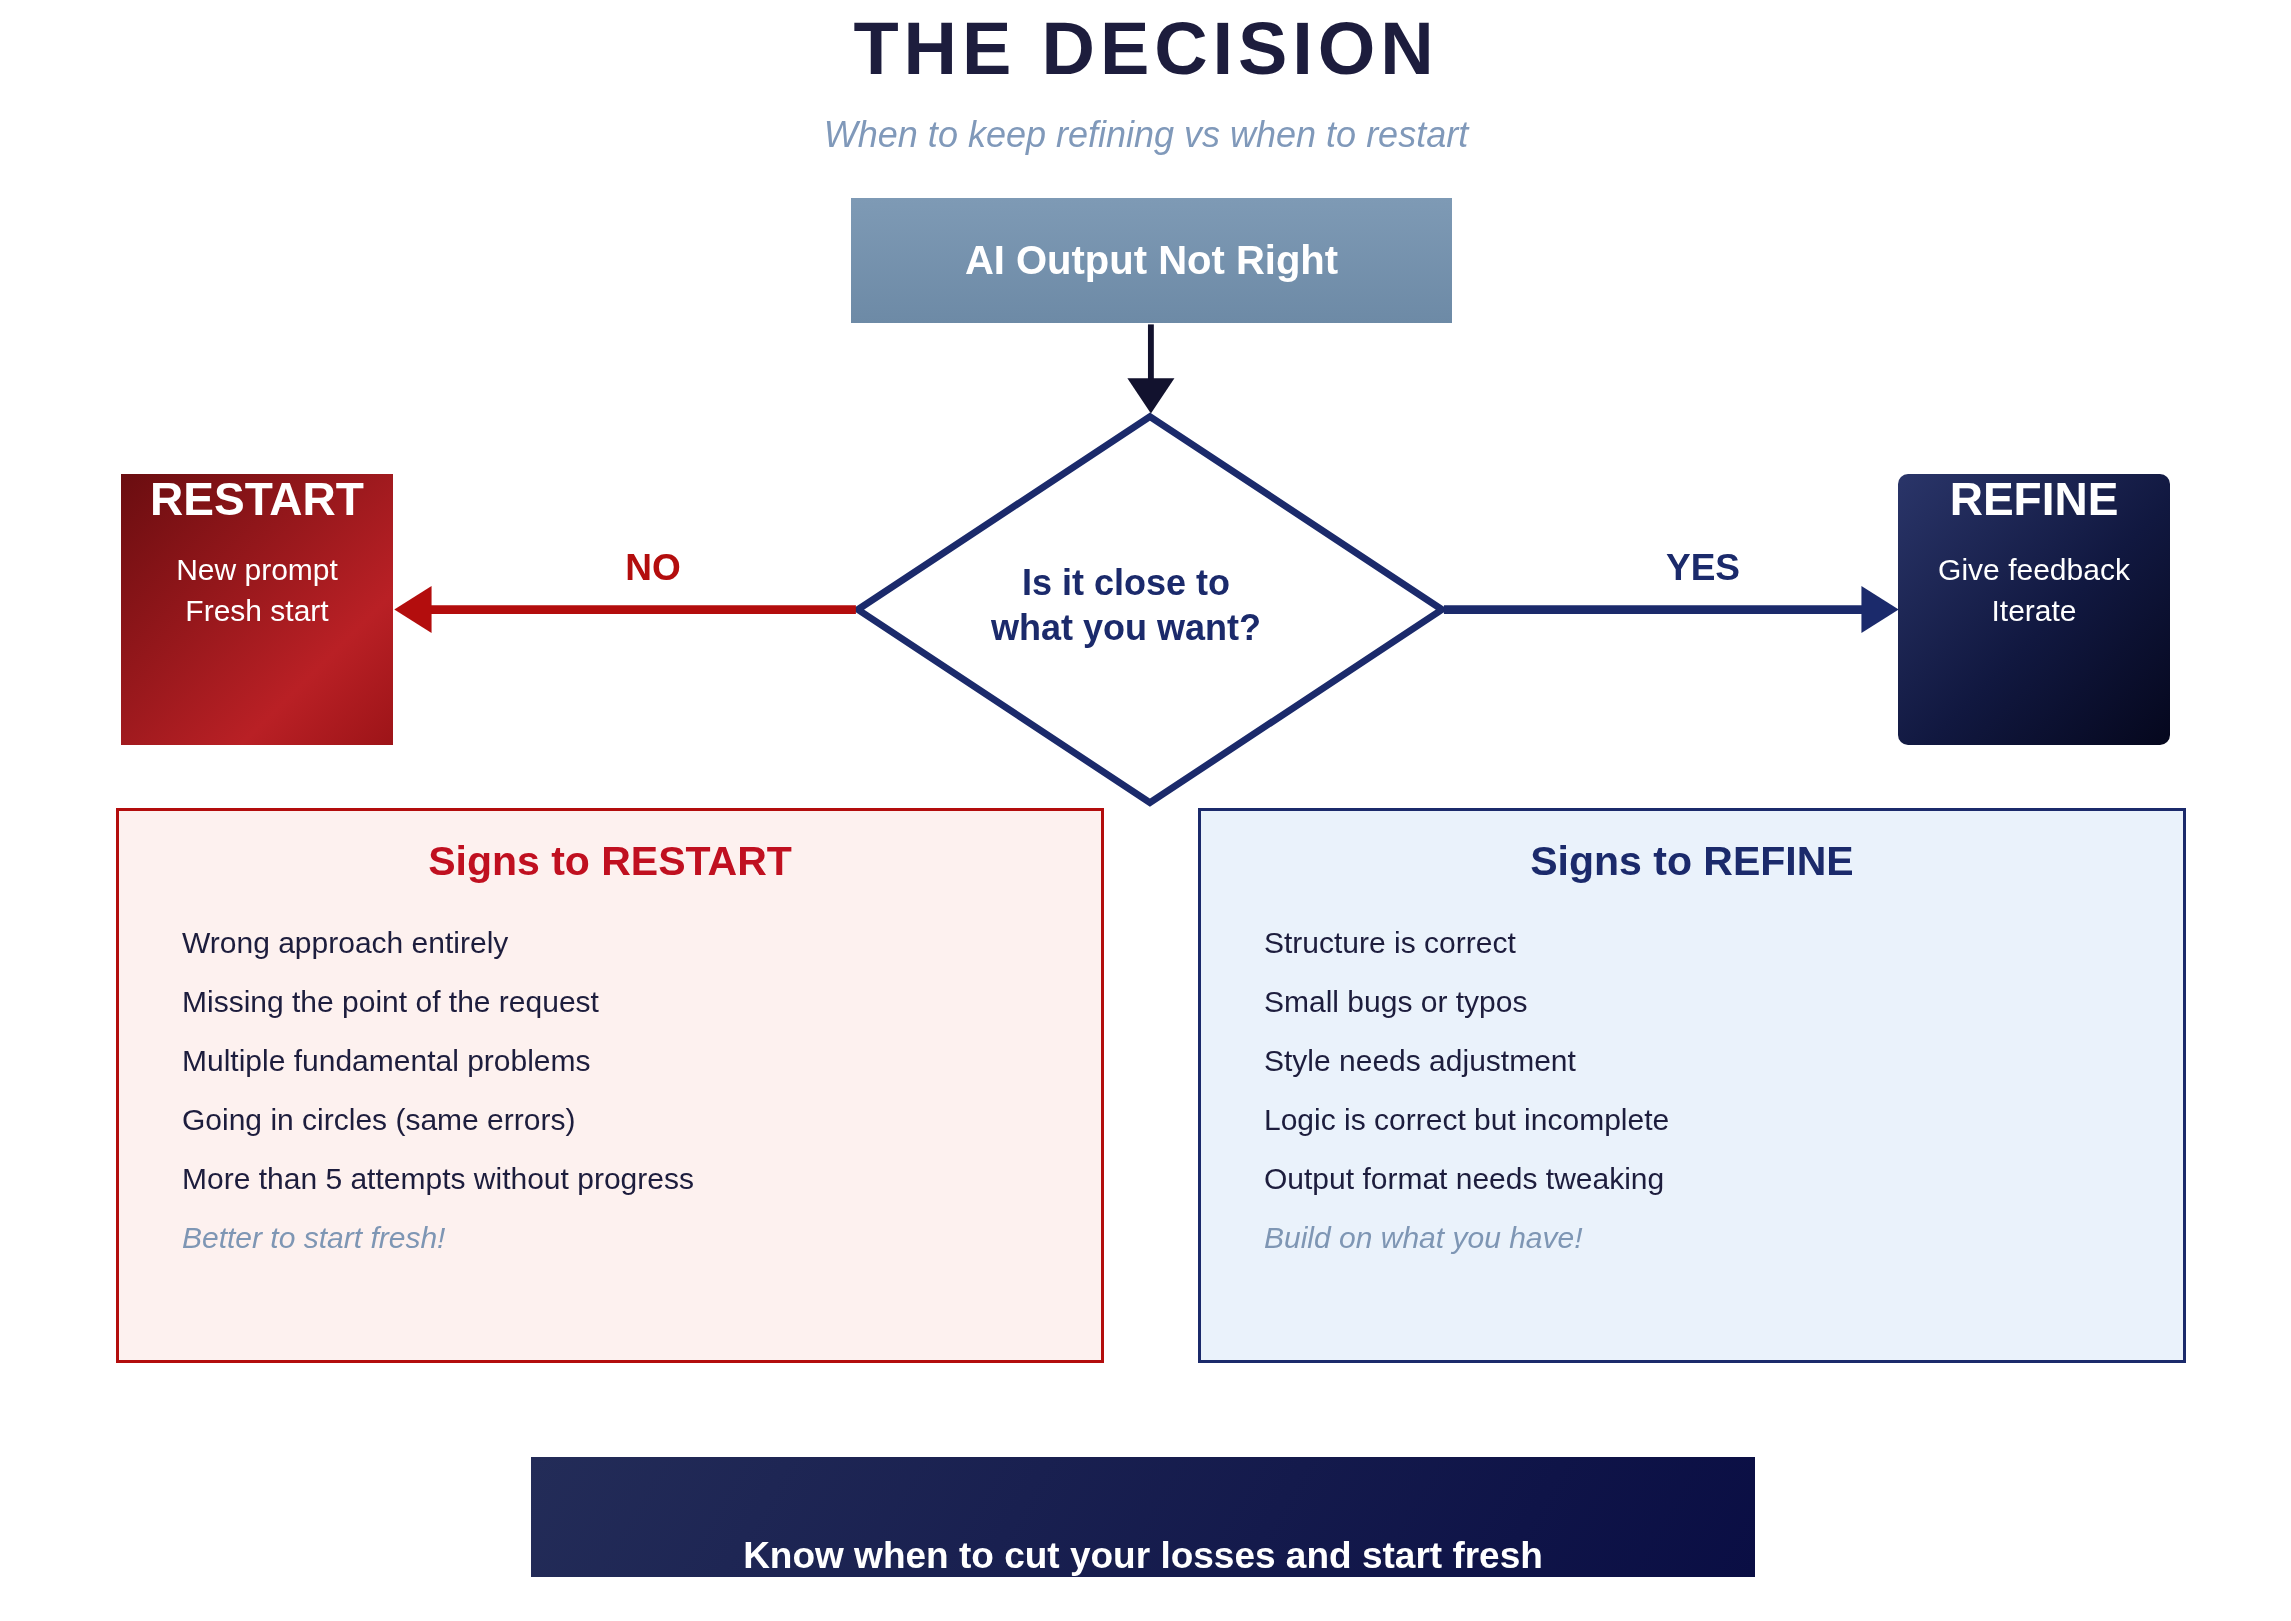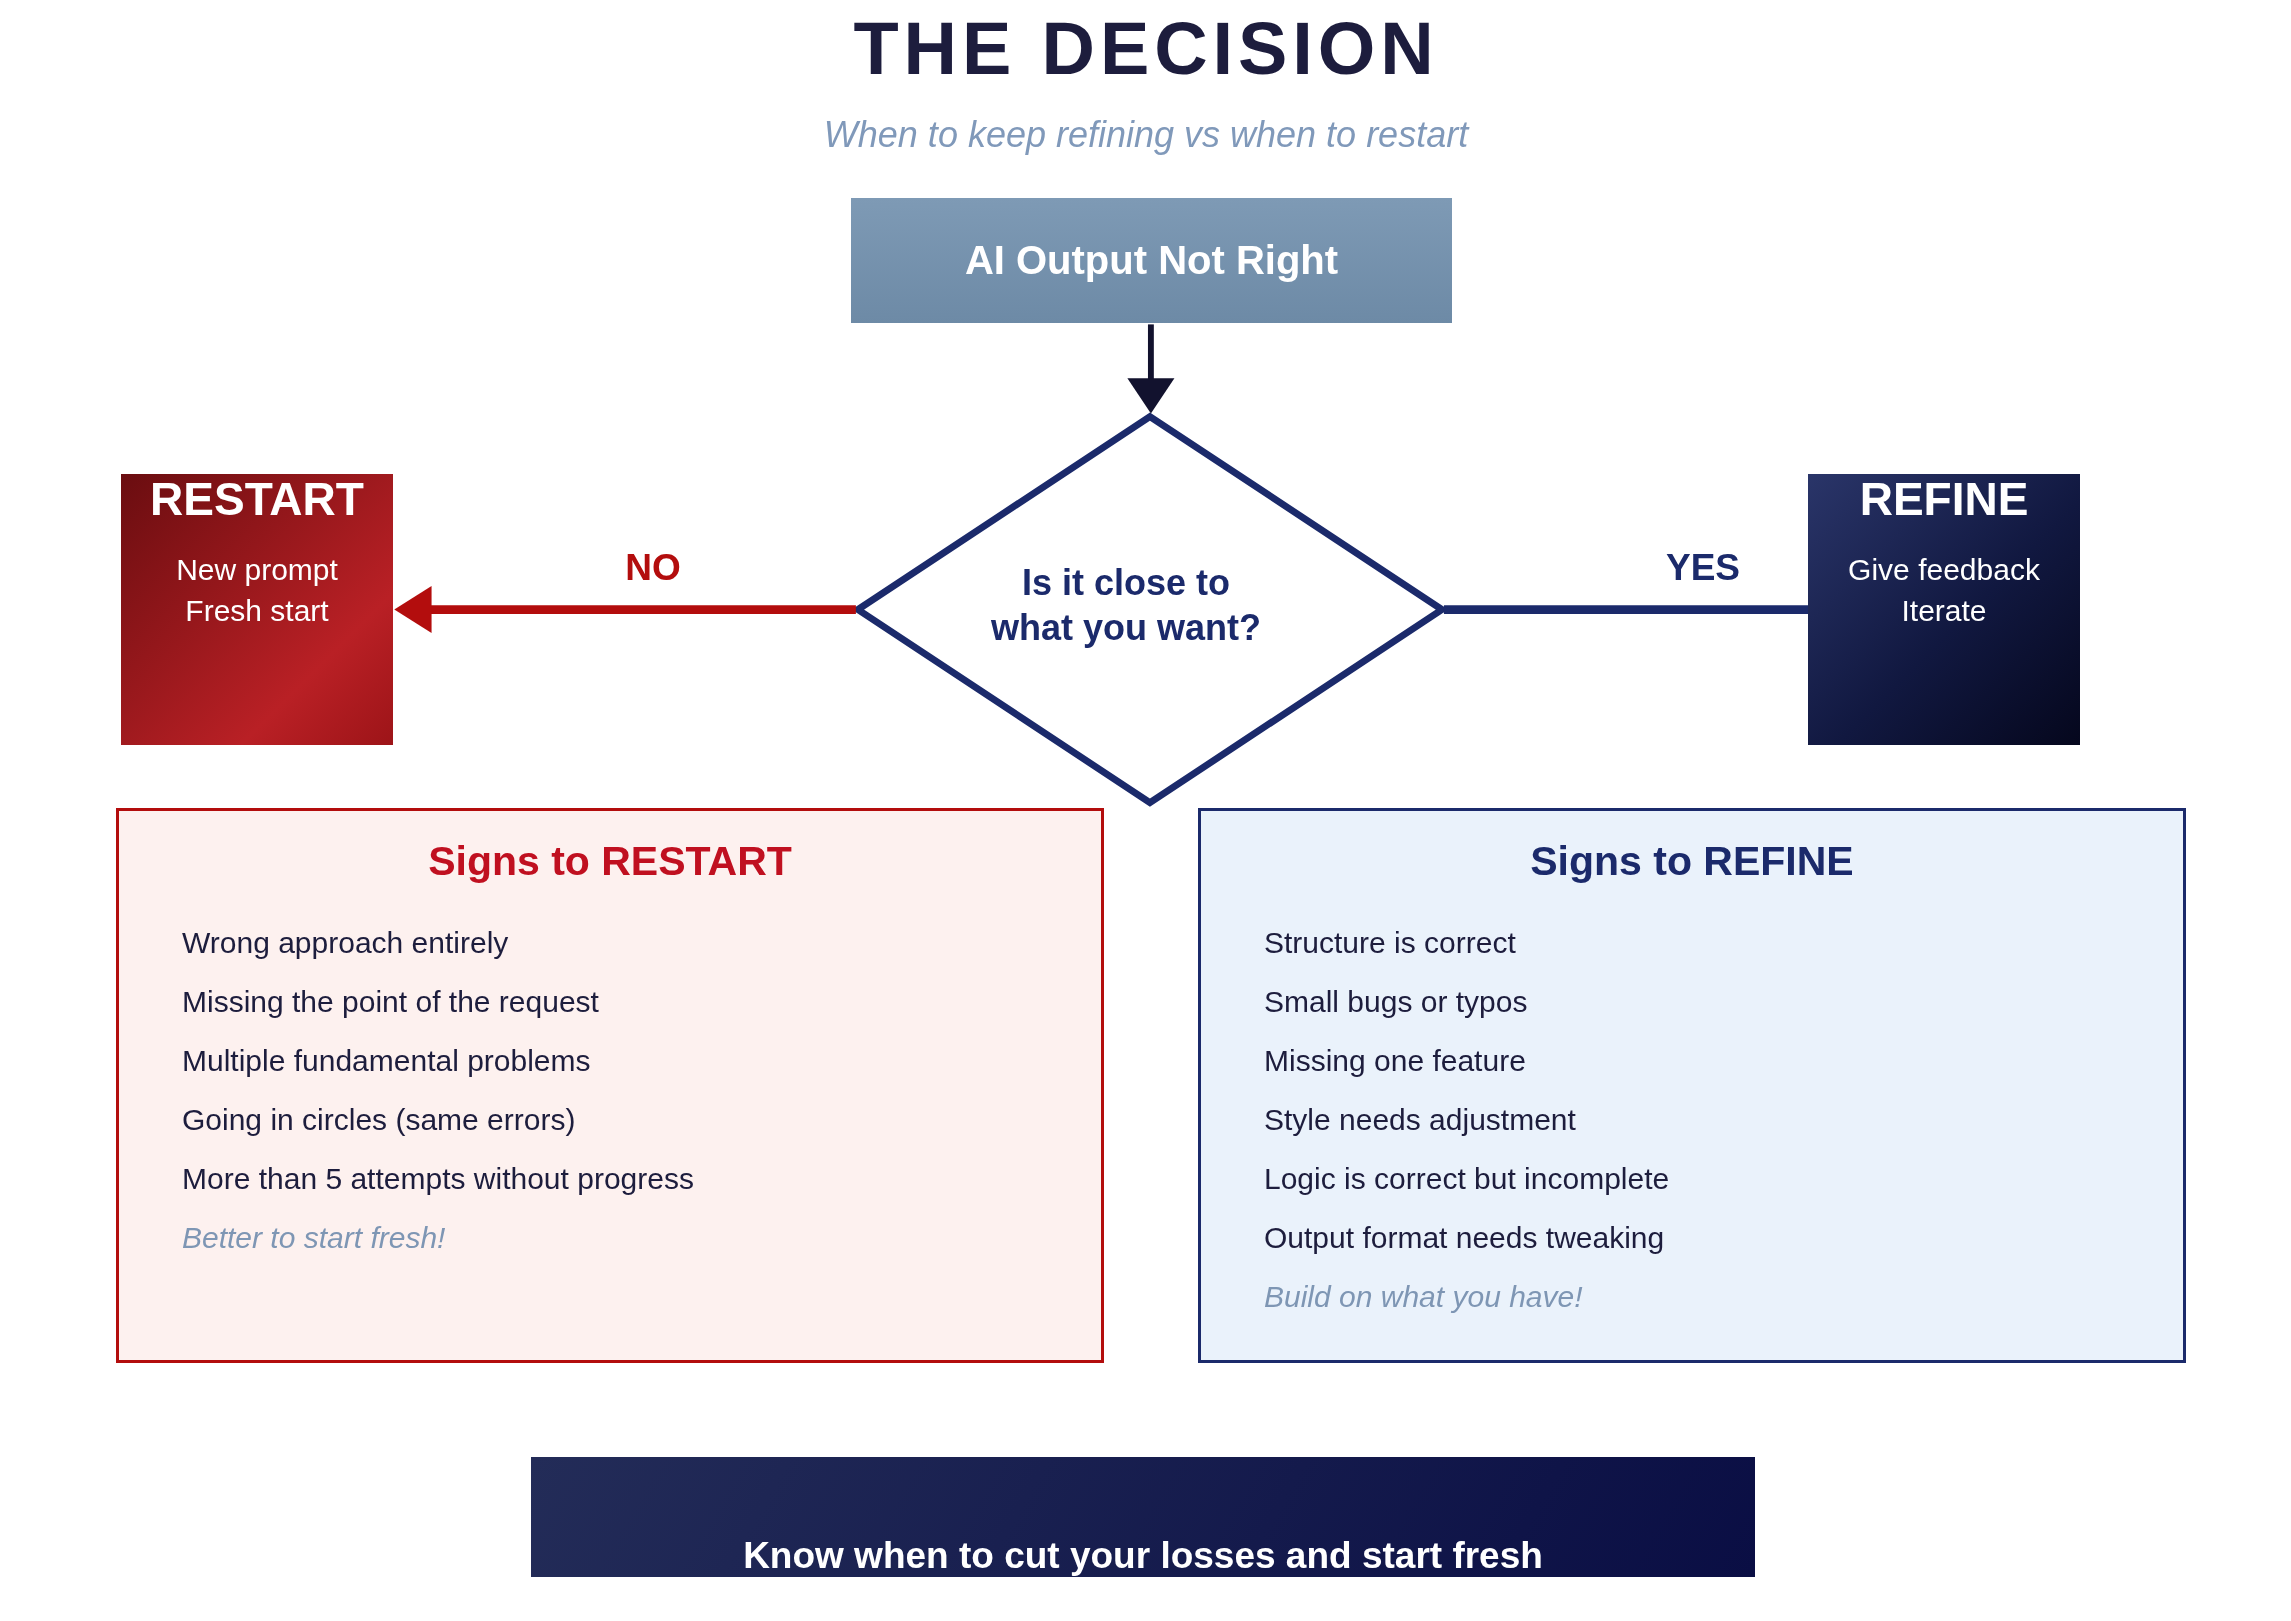--- a/index.html
+++ b/index.html
@@ -82,22 +82,23 @@
     width: 272px; height: 271px;
     color: #ffffff;
     text-align: center;
     box-sizing: border-box;
   }
   .node.restart {
     left: 121px;
     background: linear-gradient(135deg, var(--restart-grad-start) 0%, var(--restart-grad-mid) 72%, var(--restart-grad-end) 100%);
   }
   .node.refine {
-    left: 1808px;
+    left: 1898px;
     background: linear-gradient(135deg, var(--refine-grad-start) 0%, var(--refine-grad-mid) 55%, var(--refine-grad-end) 100%);
+    border-radius: 10px;
   }
   .node-title {
     font-size: 46px;
     font-weight: 700;
     line-height: 51px;
     margin-bottom: 23.5px;
   }
   .node-line {
     font-size: 30px;
     line-height: 41px;
@@ -216,21 +217,20 @@
       <li>More than 5 attempts without progress</li>
       <li class="note">Better to start fresh!</li>
     </ul>
   </section>
 
   <section class="panel refine-panel">
     <h2 class="panel-title">Signs to REFINE</h2>
     <ul>
       <li>Structure is correct</li>
       <li>Small bugs or typos</li>
-      <li>Missing one feature</li>
       <li>Style needs adjustment</li>
       <li>Logic is correct but incomplete</li>
       <li>Output format needs tweaking</li>
       <li class="note">Build on what you have!</li>
     </ul>
   </section>
 
   <footer class="footer-bar">
     <span>Know when to cut your losses and start fresh</span>
   </footer>

